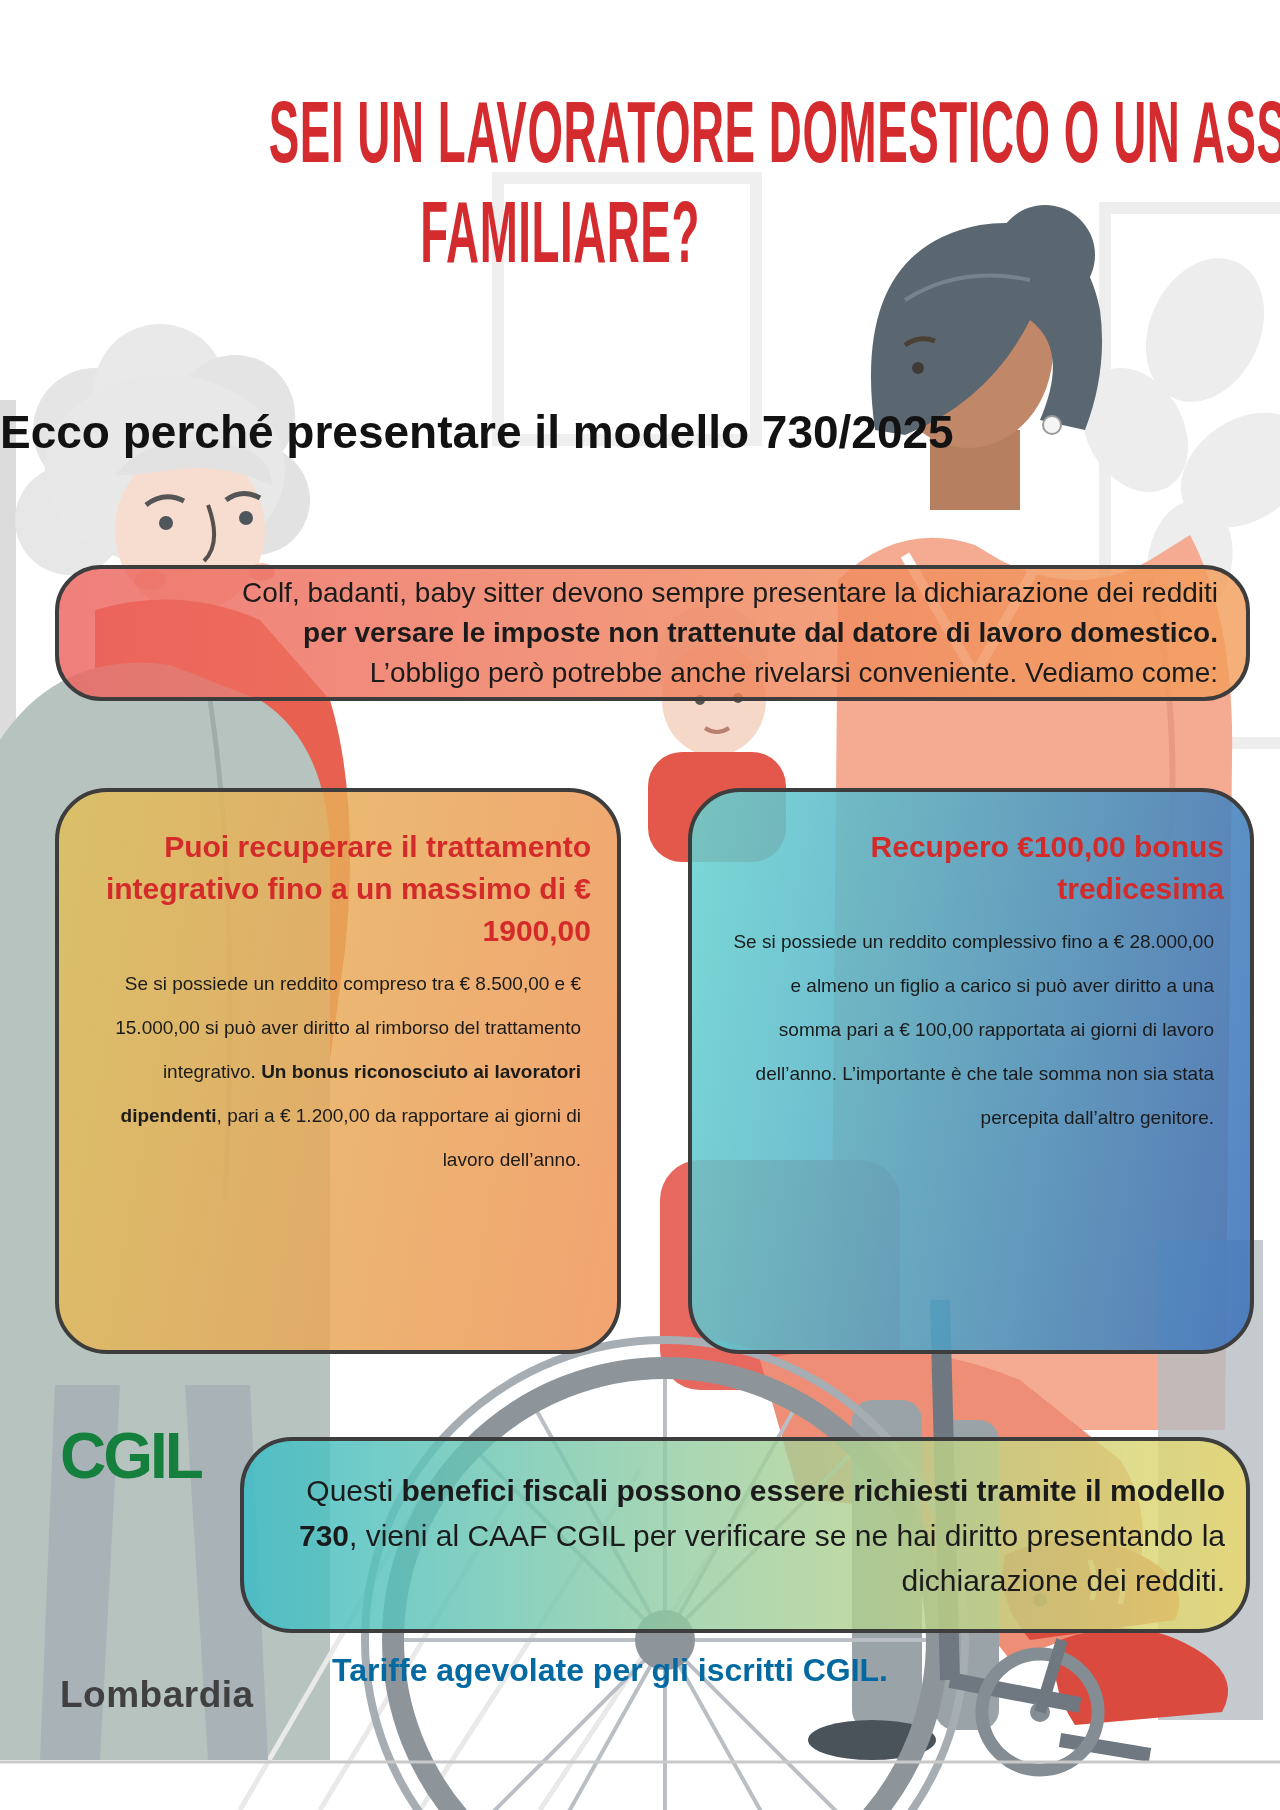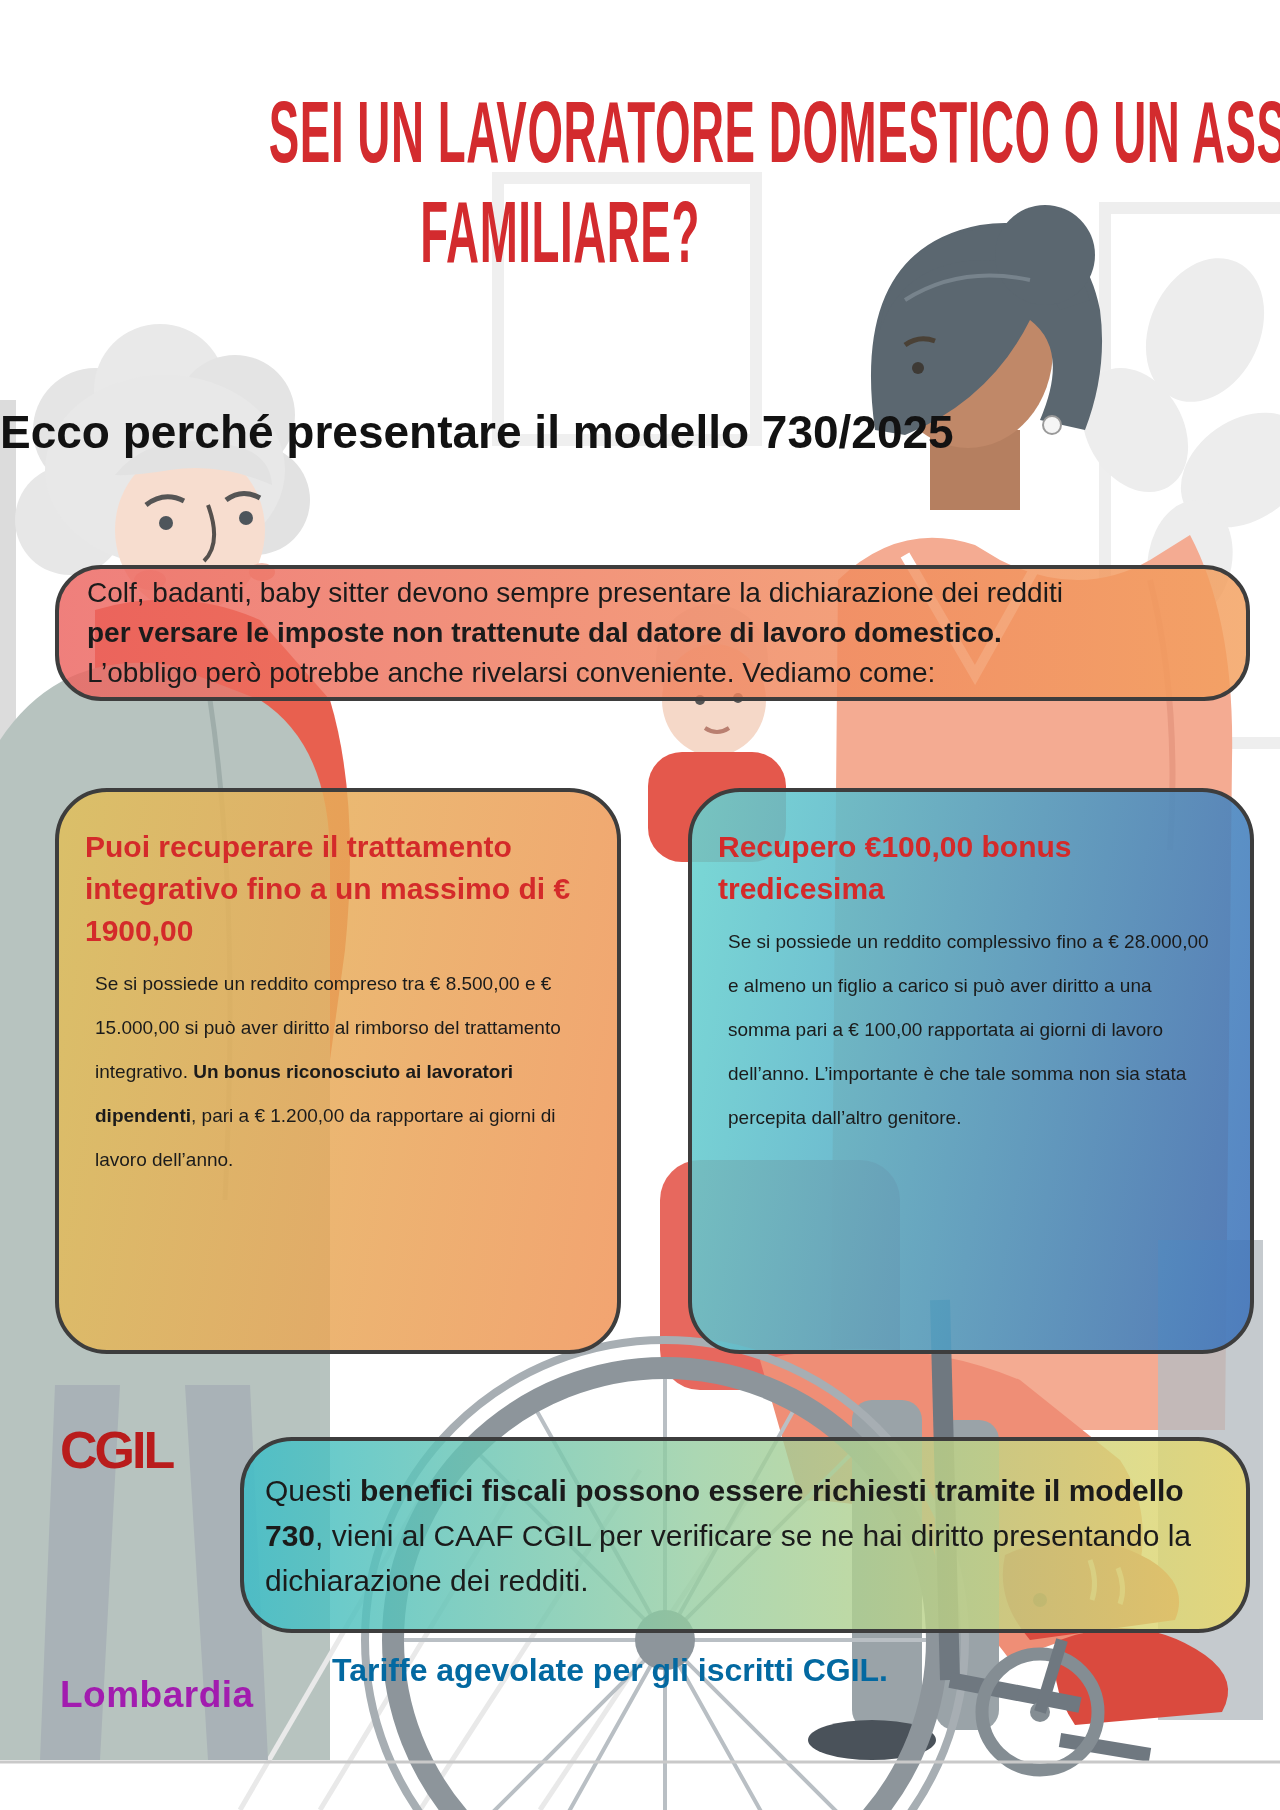--- a/index.html
+++ b/index.html
@@ -16,21 +16,21 @@
   }
   .title .tl { display:block; transform:scaleX(0.52); white-space:nowrap; }
 
   .subtitle {
     position:absolute; top:404px; left:0; width:1280px; margin:0;
     text-align:left; font-size:46px; line-height:56px; font-weight:700; color:#121212;
   }
 
   .box {
     position:absolute; box-sizing:border-box; border:4px solid #3d3d3d;
-    text-align:left; color:#1b1b1b;
+    text-align:right; color:#1b1b1b;
   }
   .intro-box {
     left:55px; top:565px; width:1195px; height:136px; border-radius:46px;
     background:linear-gradient(90deg, rgba(236,99,95,0.82), rgba(243,159,92,0.82));
     font-size:28px; line-height:40px; padding:6px 28px;
     display:flex; flex-direction:column; justify-content:center;
   }
   .intro-box span, .intro-box strong { display:block; }
 
   .col-box { top:788px; width:566px; height:566px; border-radius:52px; padding:34px 26px; }
@@ -41,33 +41,33 @@
 
   .cta-box {
     left:240px; top:1437px; width:1010px; height:196px; border-radius:52px;
     background:linear-gradient(90deg, rgba(62,190,200,0.85), rgba(150,205,160,0.80) 45%, rgba(233,216,110,0.85));
     font-size:30px; line-height:45px; padding:22px 21px;
     display:flex; align-items:center; justify-content:center;
   }
   .cta-box p { margin:0; }
 
   .logo-cgil {
-    position:absolute; left:60px; top:1424px; font-size:52px; line-height:1;
-    font-weight:700; letter-spacing:-3px; color:#b91c1c;
+    position:absolute; left:60px; top:1424px; font-size:64px; line-height:1;
+    font-weight:700; letter-spacing:-3px; color:#15803d;
   }
   .caaf-square { position:absolute; left:63px; top:1496px; width:170px; height:172px; background:#d42328; }
   .caaf-text {
     position:absolute; left:4px; bottom:4px; color:#ffffff; font-weight:700;
     font-size:86px; line-height:1; white-space:nowrap;
     transform:scaleX(0.74); transform-origin:left bottom;
   }
   .caaf-hook { position:absolute; left:12px; bottom:-10px; }
   .logo-region {
     position:absolute; left:60px; top:1674px; font-size:37px; font-weight:700;
-    color:#a21caf; letter-spacing:0.5px;
+    color:#404040; letter-spacing:0.5px;
   }
 
   .tagline {
     position:absolute; top:1648px; left:0; width:1220px; margin:0;
     text-align:center; font-size:32px; line-height:44px; font-weight:700; color:#0369a1;
   }
 </style>
 </head>
 <body>
 

